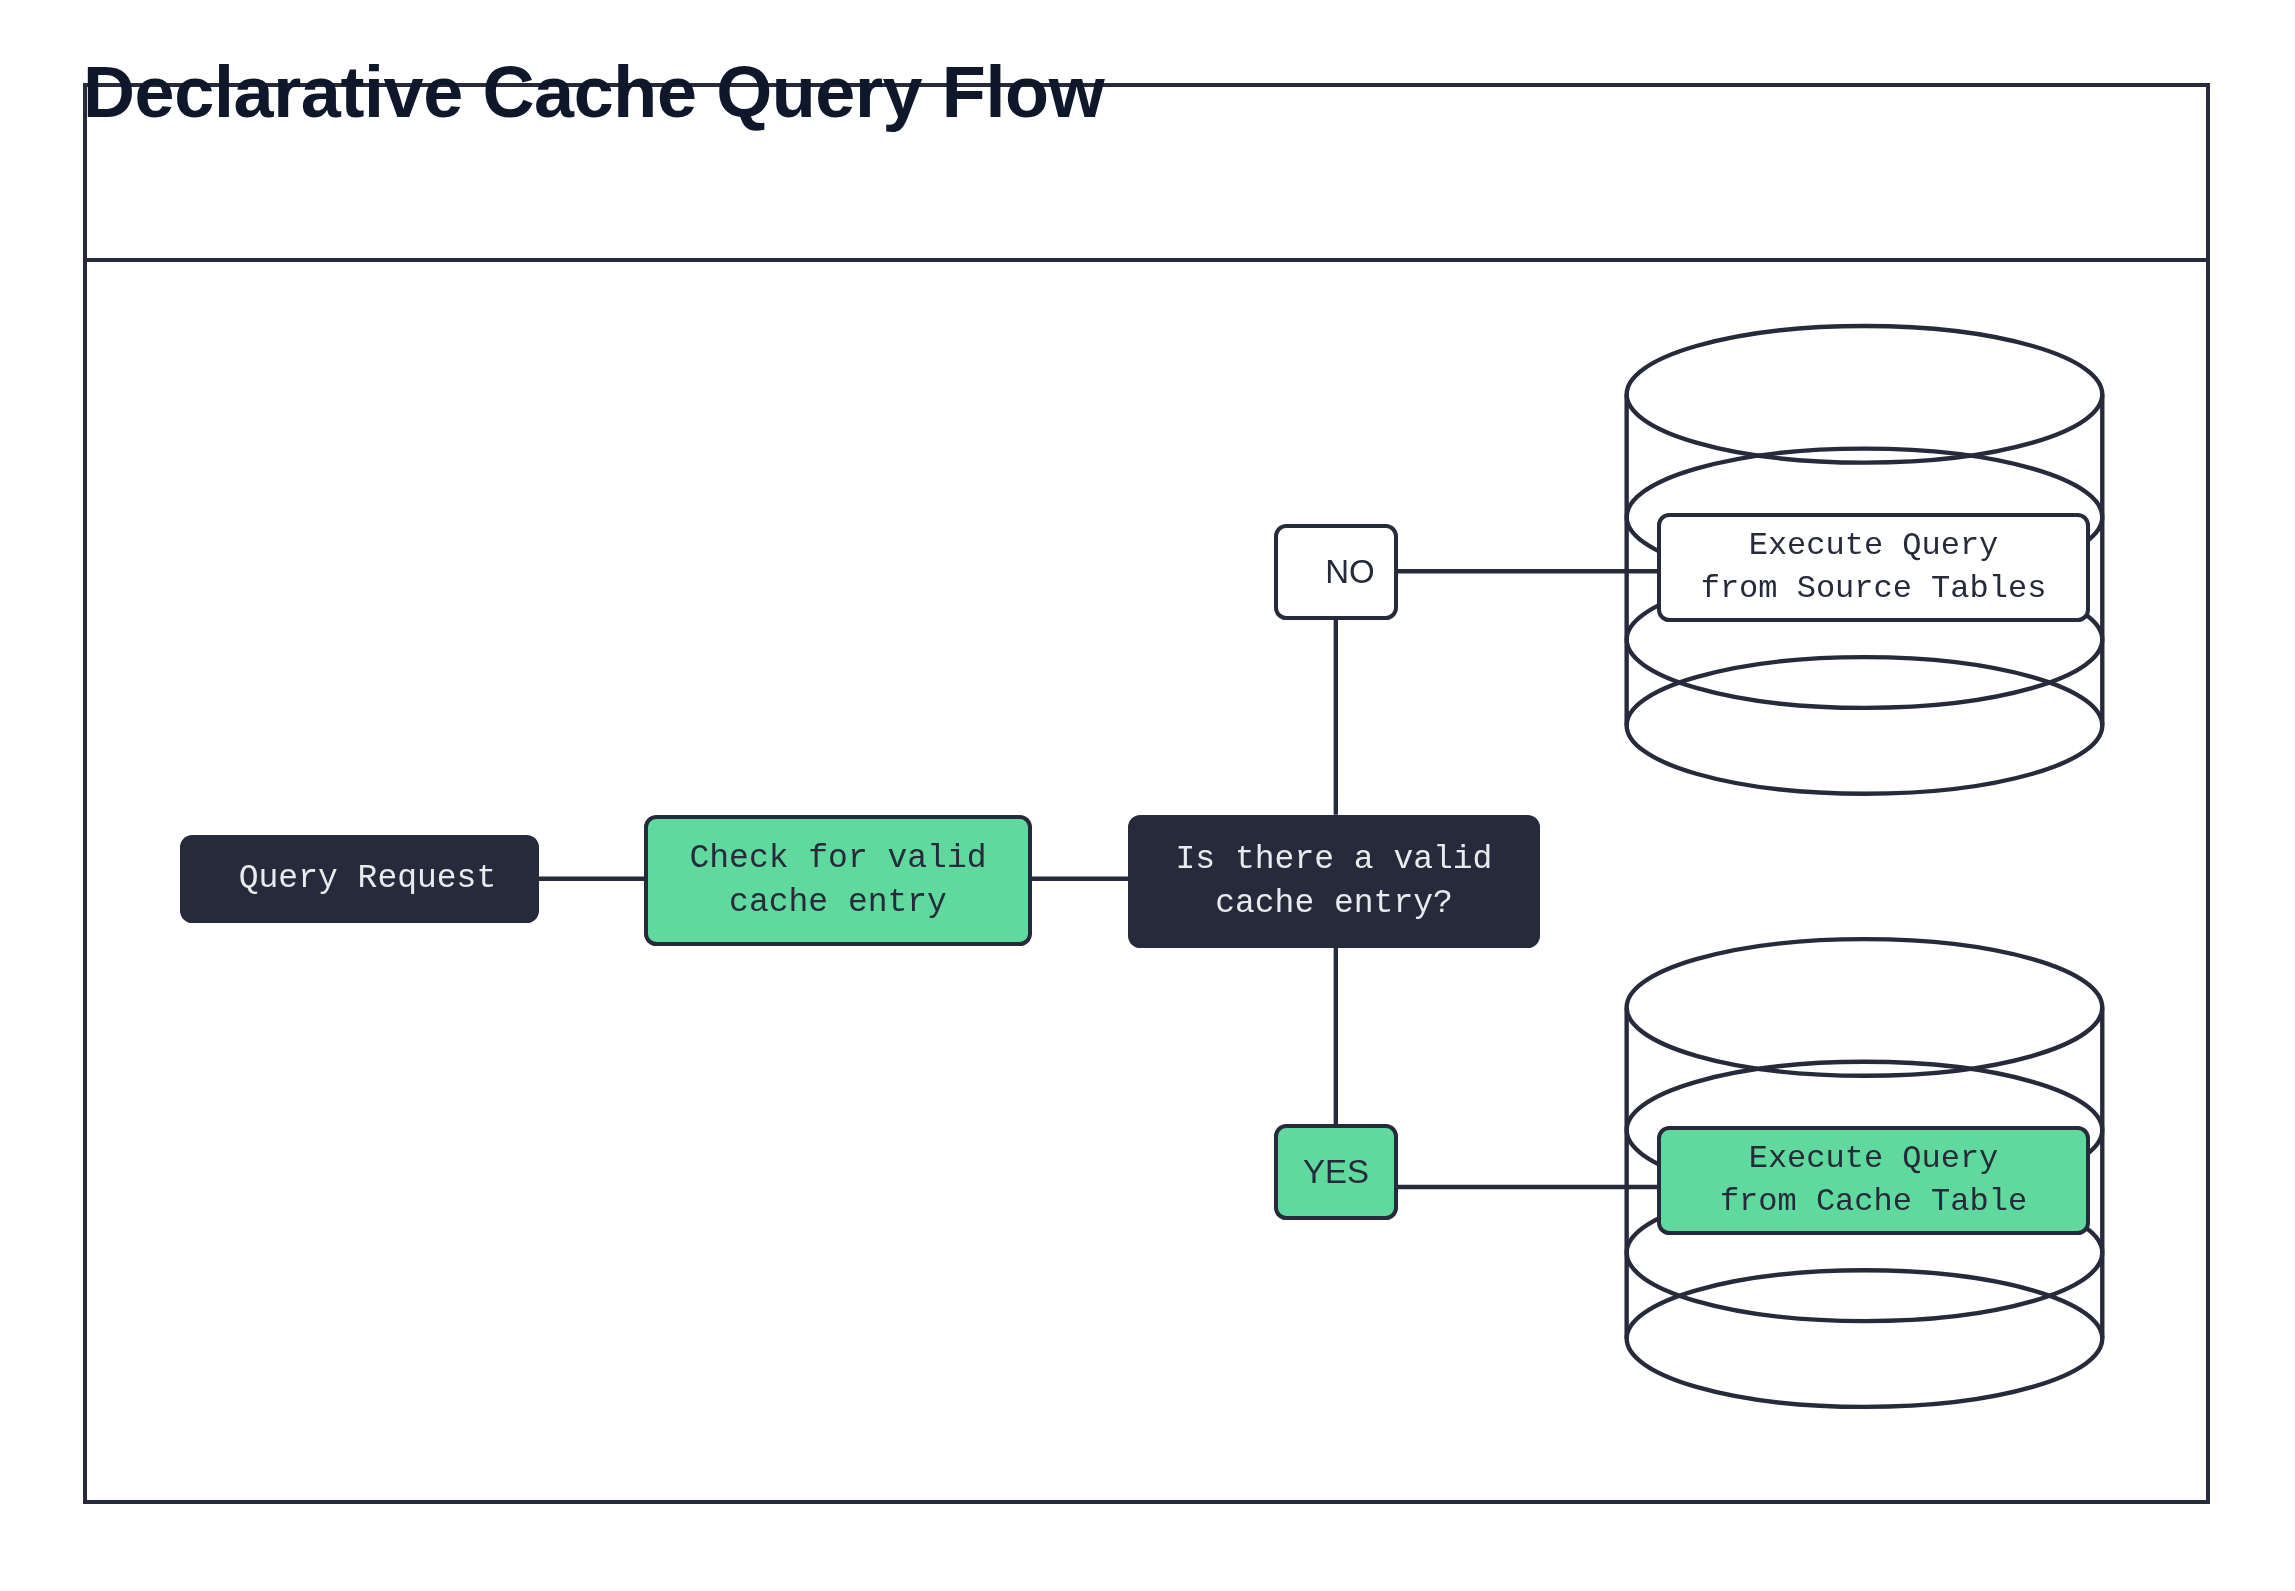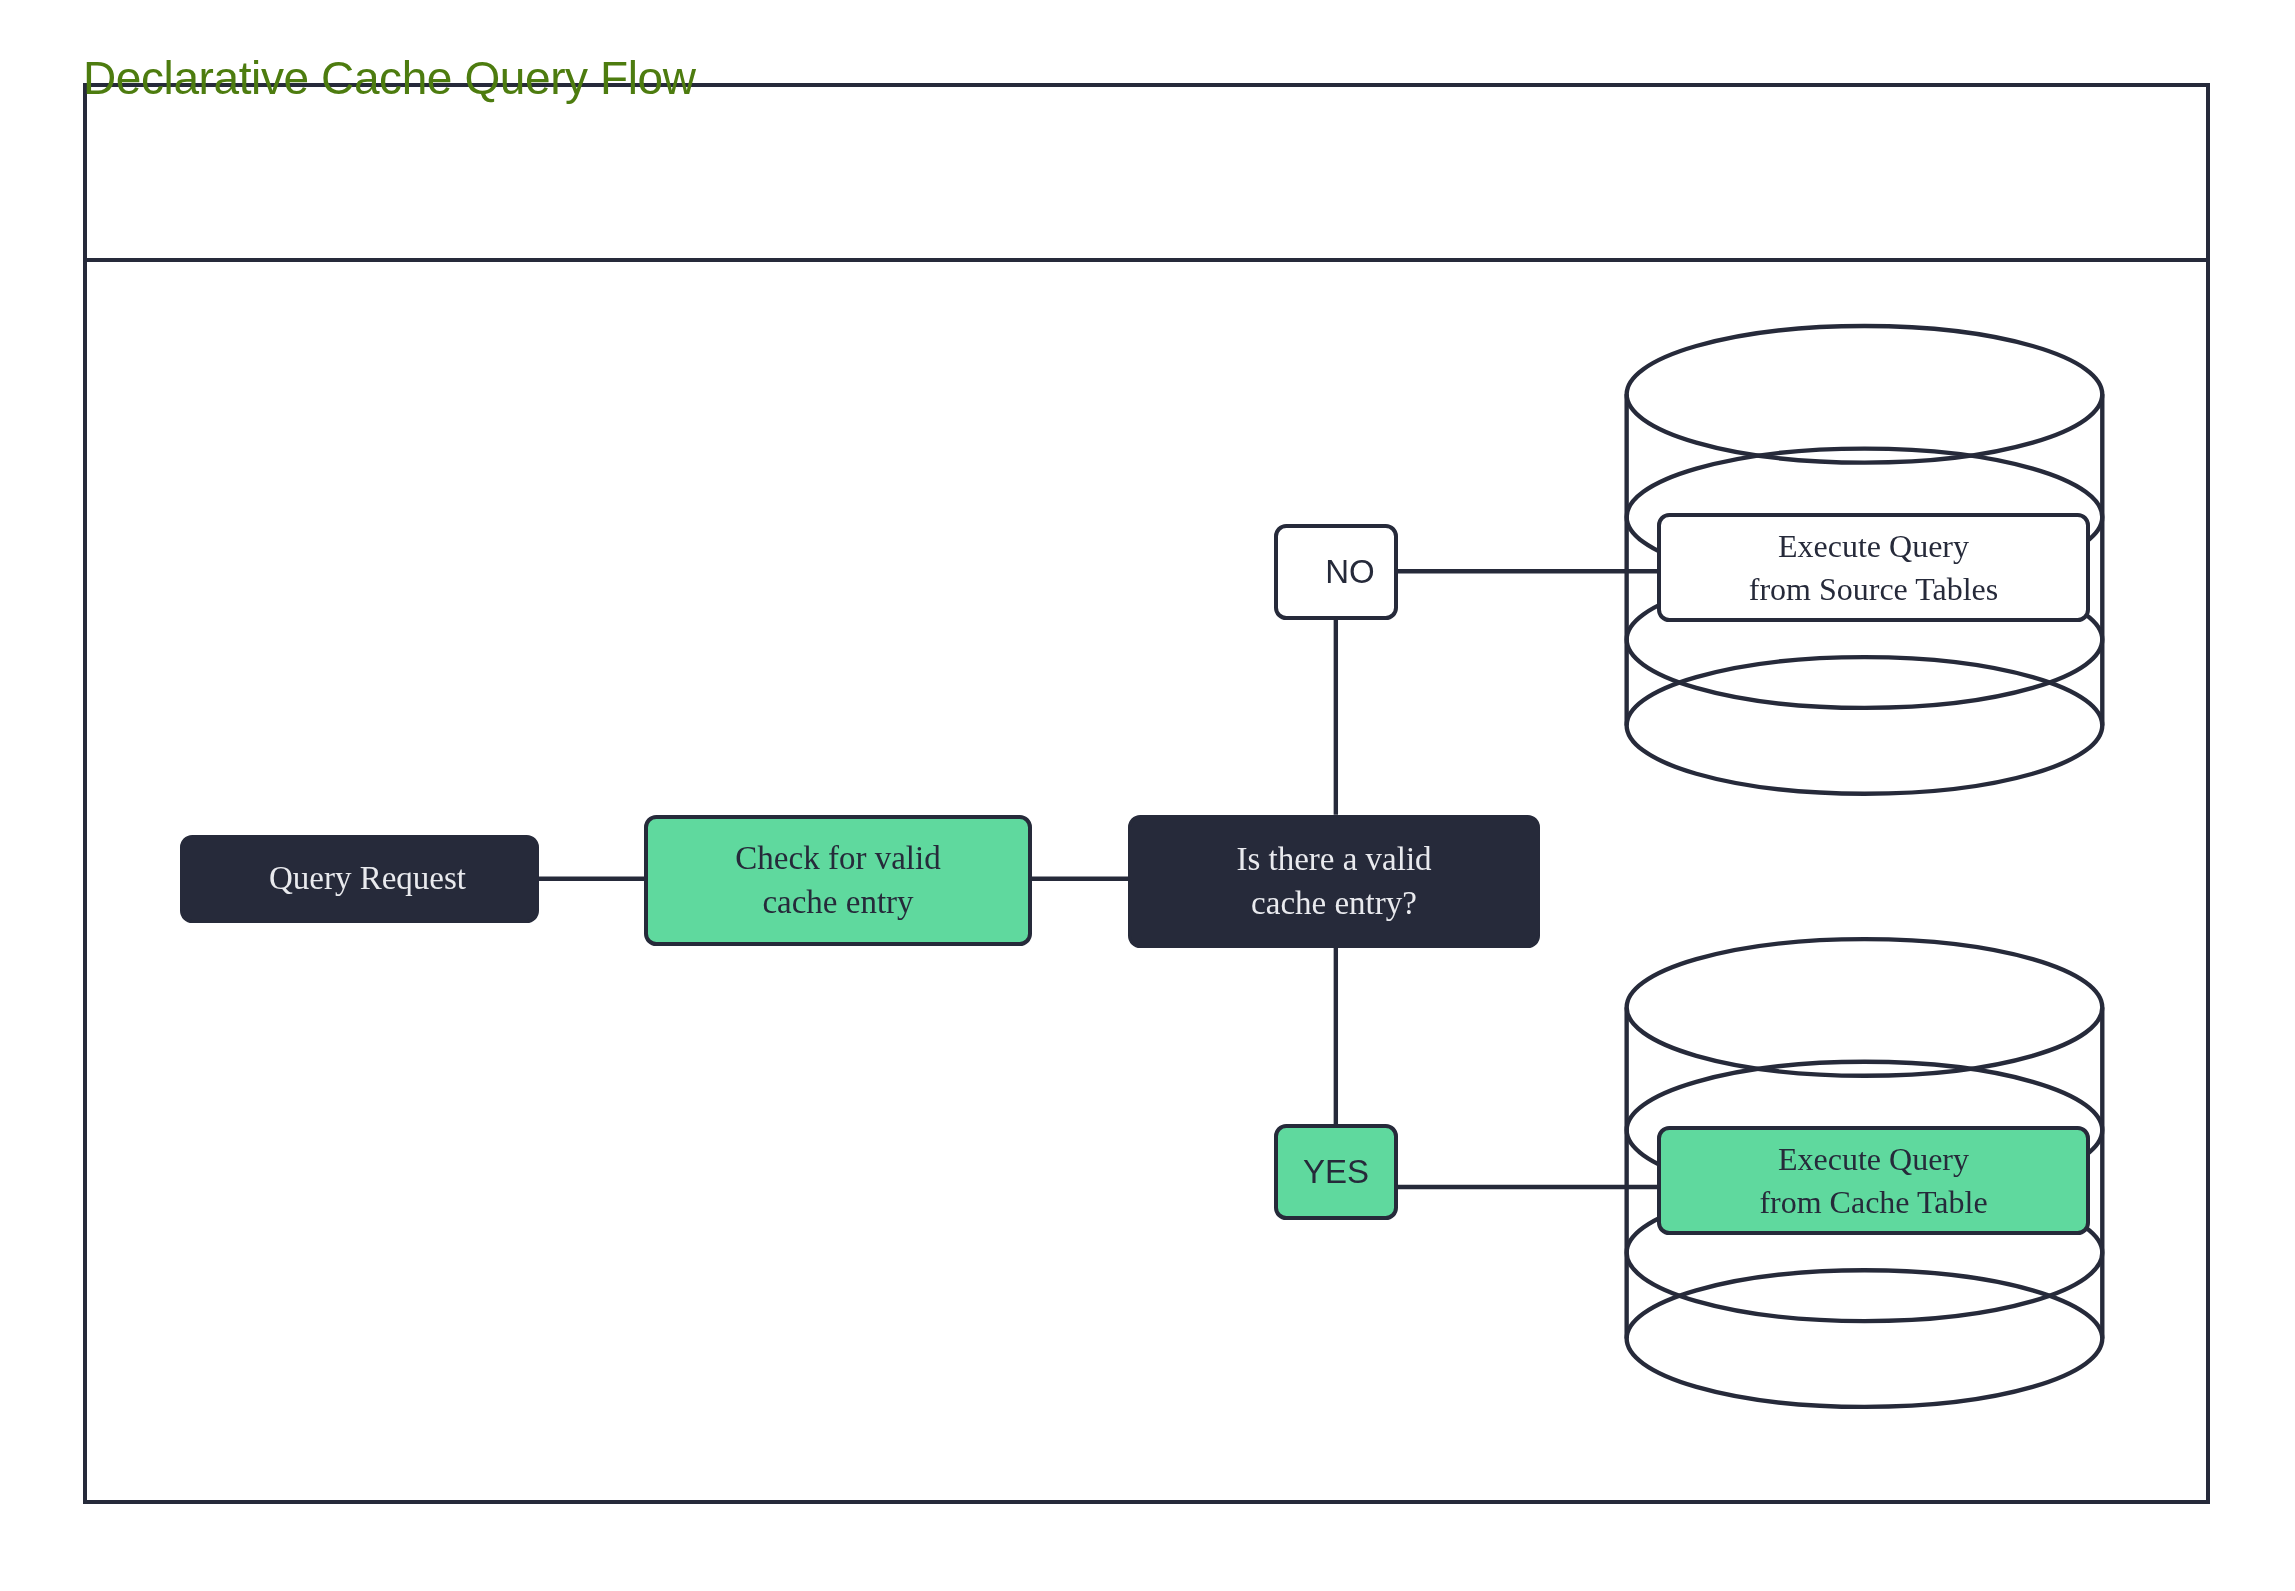--- a/index.html
+++ b/index.html
@@ -39,23 +39,23 @@
     left: 0; top: 0;
     width: 100%;
     height: 175px;
     border-bottom: 4.4px solid #262a3a;
     box-sizing: border-box;
   }
   .frame-title {
     position: absolute;
     left: 83px;
     top: 51px;
-    font-size: 46px;
-    font-weight: normal;
-    color: #4d7c0f;
+    font-size: 72px;
+    font-weight: bold;
+    color: #0f172a;
     letter-spacing: -0.4px;
     white-space: nowrap;
     font-family: "Liberation Sans", sans-serif;
   }
 
   
   .canvas {
     position: absolute;
     left: 0; top: 0;
     width: 2295px;
@@ -65,21 +65,21 @@
   .canvas svg { display: block; }
 
   
   .node {
     position: absolute;
     box-sizing: border-box;
     display: flex;
     align-items: center;
     justify-content: center;
     text-align: center;
-    font-family: Liberation Serif, serif;
+    font-family: Liberation Mono, monospace;
     white-space: pre-line;
     line-height: 1.32;
   }
 
   .node-dark {
     background: #262a3a;
     color: #e9eaee;
     border: 3.5px solid #262a3a;
     border-radius: 12.3px;
   }

